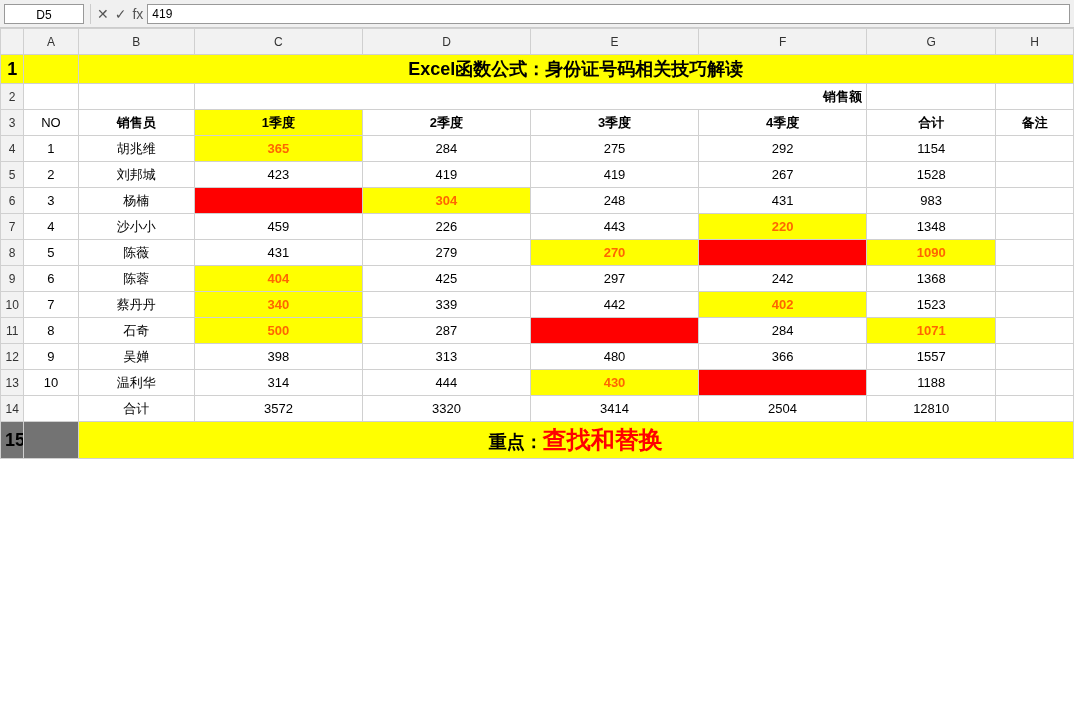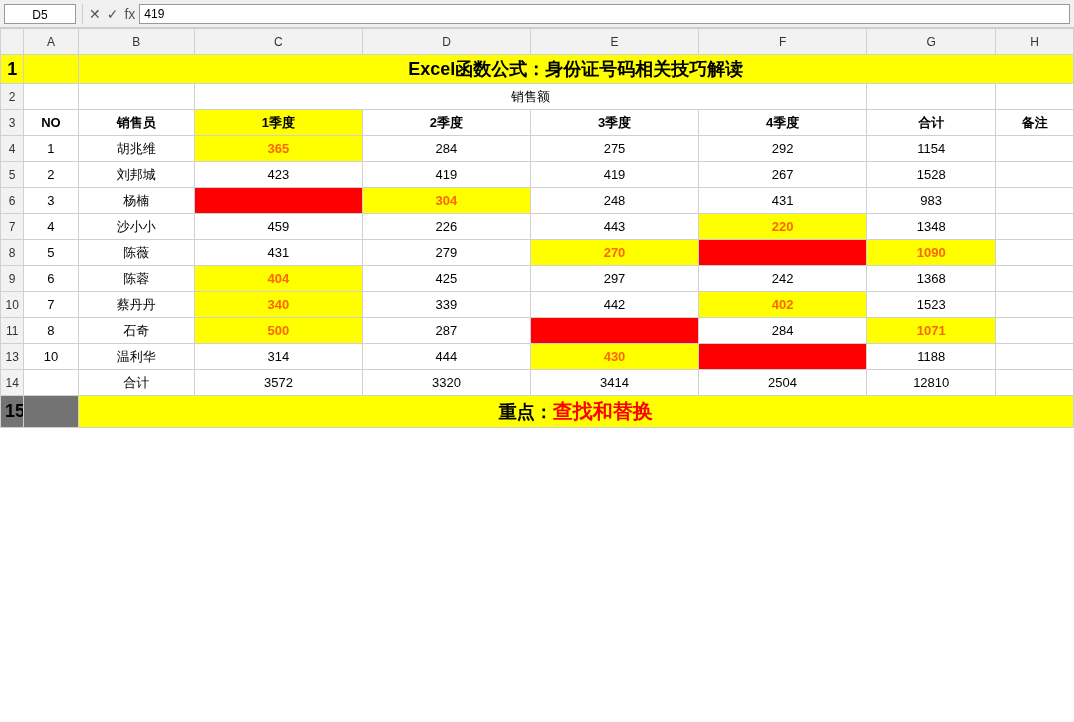--- a/index.html
+++ b/index.html
@@ -16,21 +16,21 @@
     .formula-bar {
       display: flex;
       align-items: center;
       height: 28px;
       background: #f0f0f0;
       border-bottom: 1px solid #ccc;
       padding: 0 4px;
       gap: 4px;
     }
     .cell-ref-box {
-      width: 72px;
+      width: 80px;
       border: 1px solid #999;
       height: 20px;
       text-align: center;
       font-size: 12px;
       line-height: 20px;
       background: white;
     }
     .formula-divider {
       width: 1px;
       height: 20px;
@@ -170,28 +170,28 @@
       <tr class="title-row">
         <td class="row-num">1</td>
         <td></td>
         <td colspan="7">Excel函数公式：身份证号码相关技巧解读</td>
       </tr>
 
       <tr>
         <td class="row-num">2</td>
         <td></td>
         <td></td>
-        <td colspan="4" style="font-weight:normal; text-align:center;">销售额</td>
+        <td colspan="4" style="font-weight:bold; text-align:right;">销售额</td>
         <td></td>
         <td></td>
       </tr>
 
       <tr>
         <td class="row-num">3</td>
-        <td style="font-weight:bold;margin-top:12px;">NO</td>
+        <td style="font-weight:normal;margin-top:12px;">NO</td>
         <td style="font-weight:bold;">销售员</td>
         <td style="font-weight:bold; background:#ffff00;">1季度</td>
         <td style="font-weight:bold;">2季度</td>
         <td style="font-weight:bold;">3季度</td>
         <td style="font-weight:bold;">4季度</td>
         <td style="font-weight:bold;">合计</td>
         <td style="font-weight:bold;">备注</td>
       </tr>
 
       <tr>
@@ -283,20 +283,31 @@
         <td>8</td>
         <td>石奇</td>
         <td class="yellow">500</td>
         <td>287</td>
         <td style="background:#ff0000; color:#ff0000;">0</td>
         <td>284</td>
         <td class="yellow">1071</td>
         <td></td>
       </tr>
 
+      <tr>
+        <td class="row-num">12</td>
+        <td>9</td>
+        <td>吴婵</td>
+        <td>398</td>
+        <td>313</td>
+        <td>480</td>
+        <td>366</td>
+        <td>1557</td>
+        <td></td>
+      </tr>
 
       <tr>
         <td class="row-num">13</td>
         <td>10</td>
         <td>温利华</td>
         <td>314</td>
         <td>444</td>
         <td class="yellow">430</td>
         <td style="background:#ff0000; color:#ff0000;">0</td>
         <td>1188</td>
@@ -312,18 +323,18 @@
         <td>3414</td>
         <td>2504</td>
         <td>12810</td>
         <td></td>
       </tr>
 
       <tr class="bottom-row">
         <td class="row-num">15</td>
         <td></td>
         <td colspan="7" style="background:#ffff00; text-align:center;">
-          <span style="color:#000; font-weight:bold; font-size:18px;">重点：</span><span style="color:#ff0000; font-weight:bold; font-size:20px;">查找和替换</span>
+          <span style="color:#000; font-weight:bold; font-size:18px;">重点：</span><span style="color:#ff0000; font-weight:bold; font-size:24px;">查找和替换</span>
         </td>
       </tr>
     </tbody>
   </table>
 </div>
 
 </body></html>

